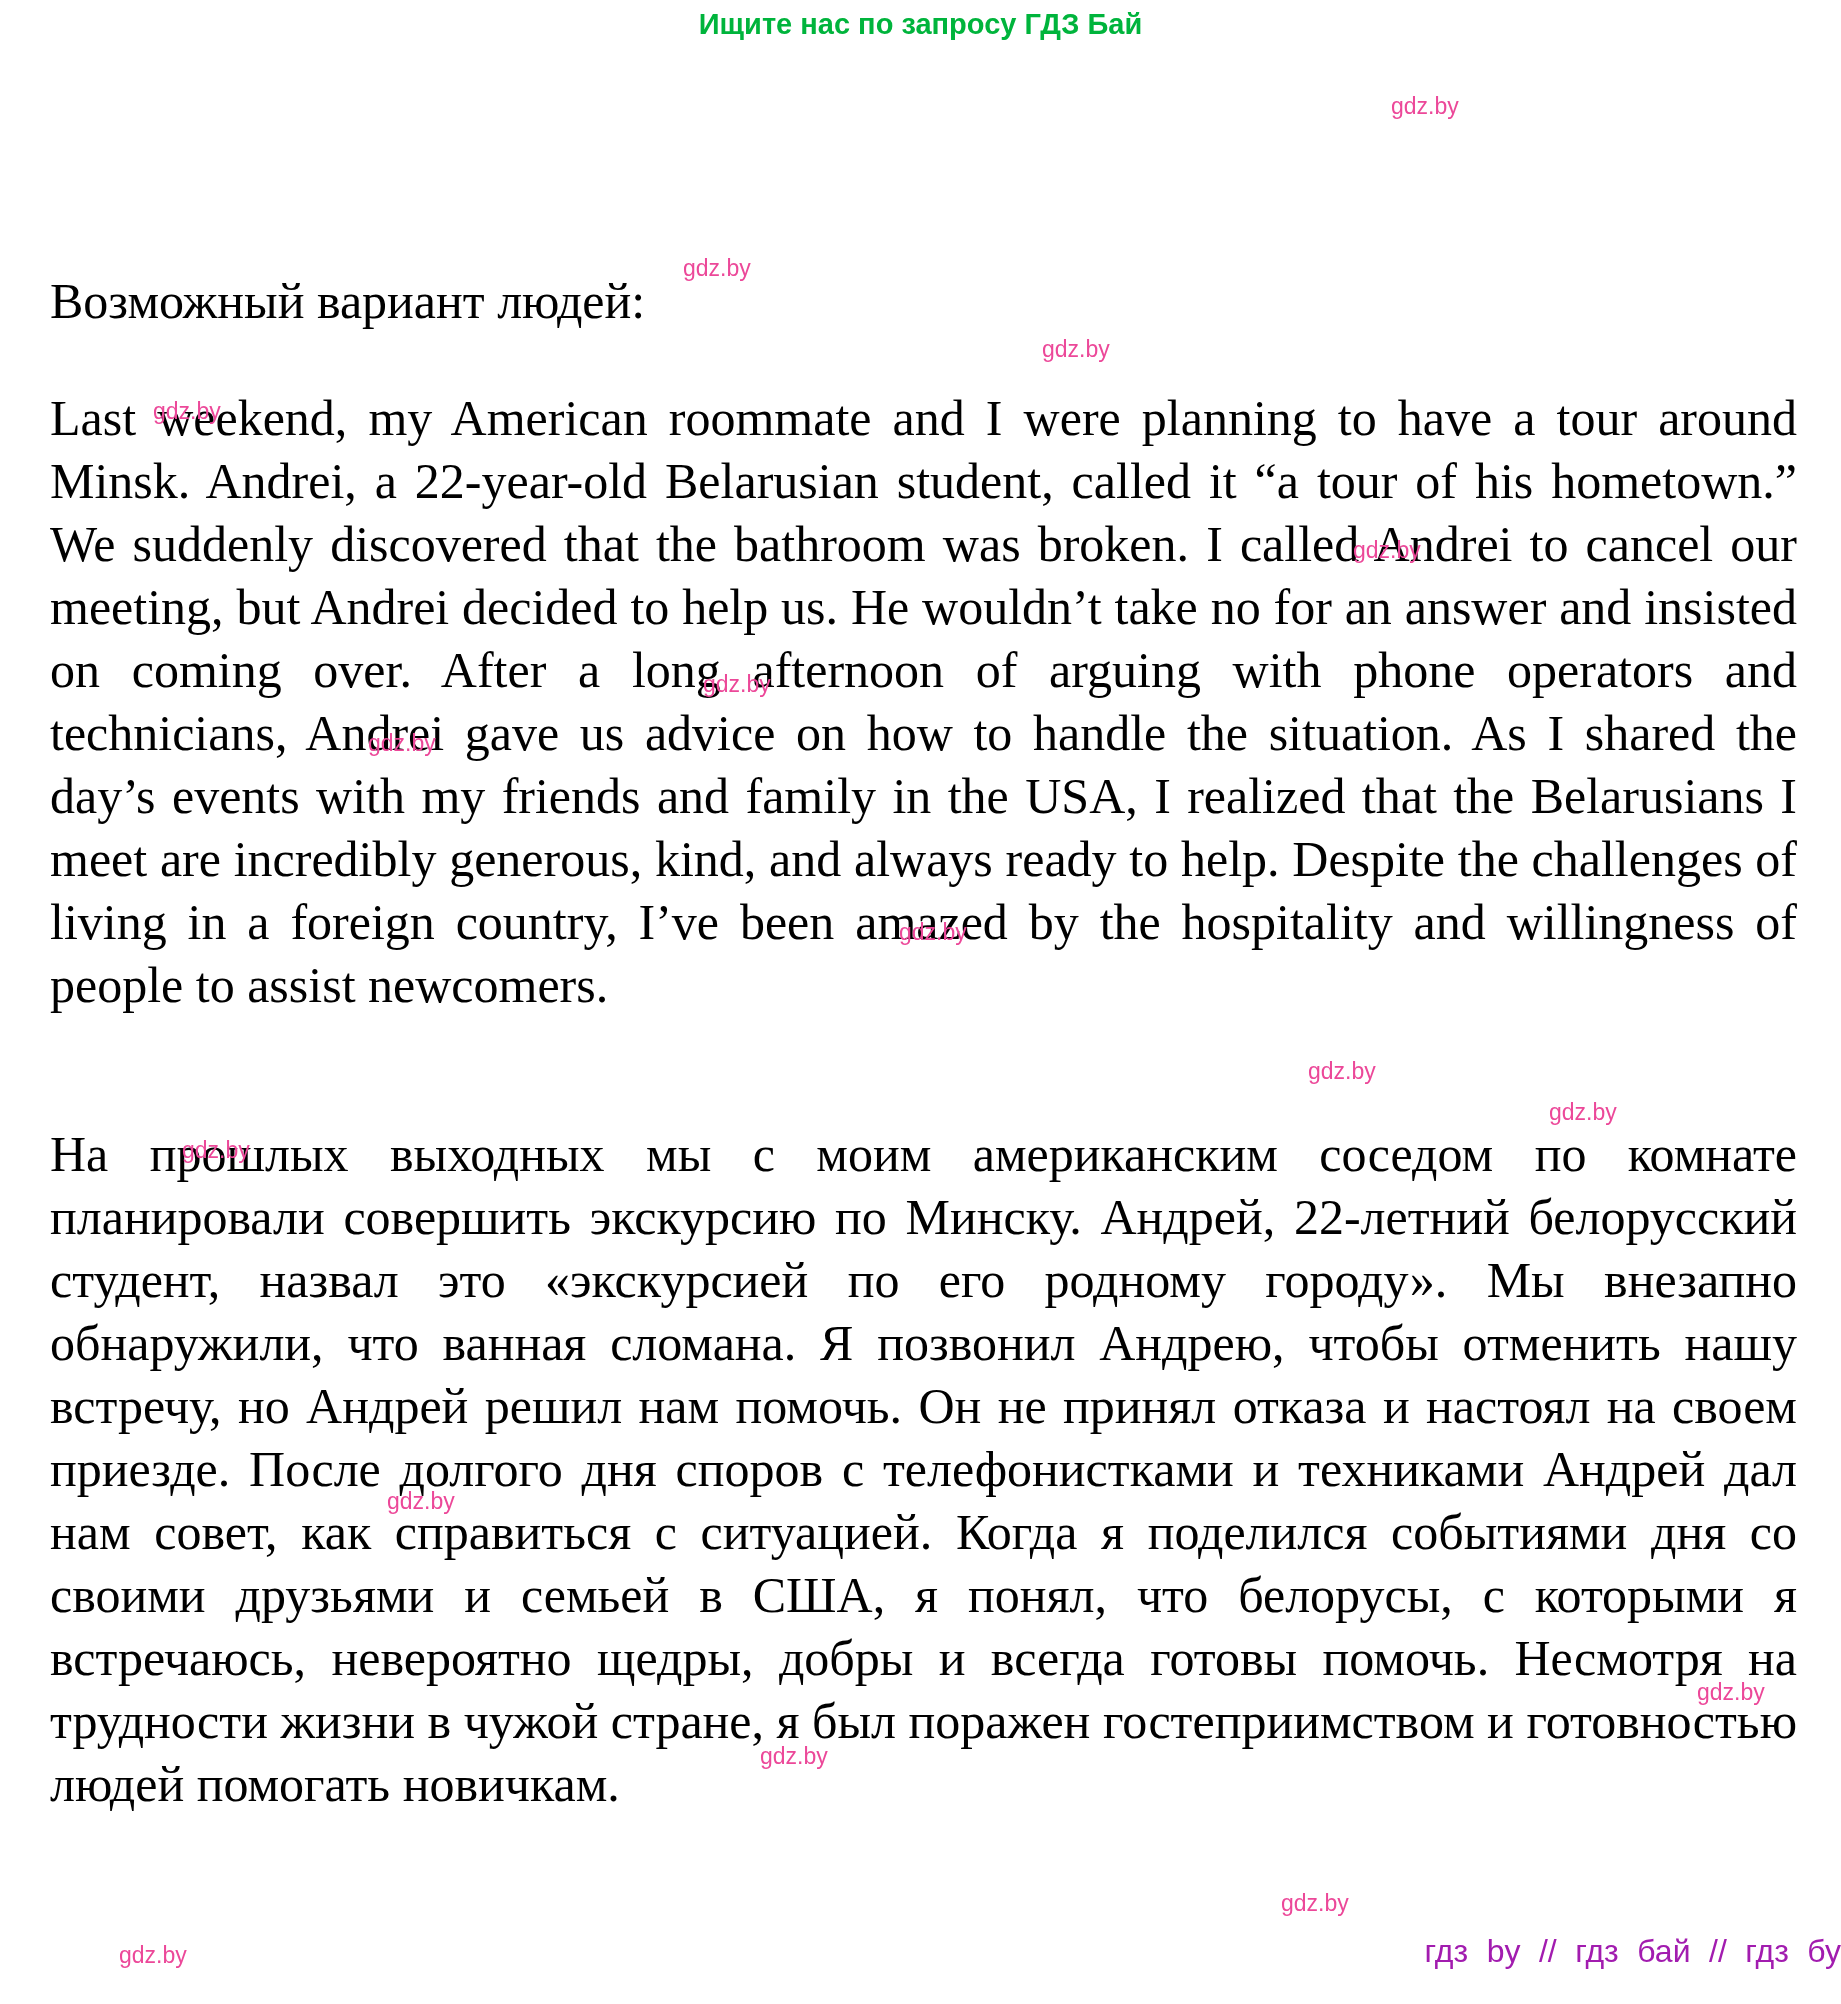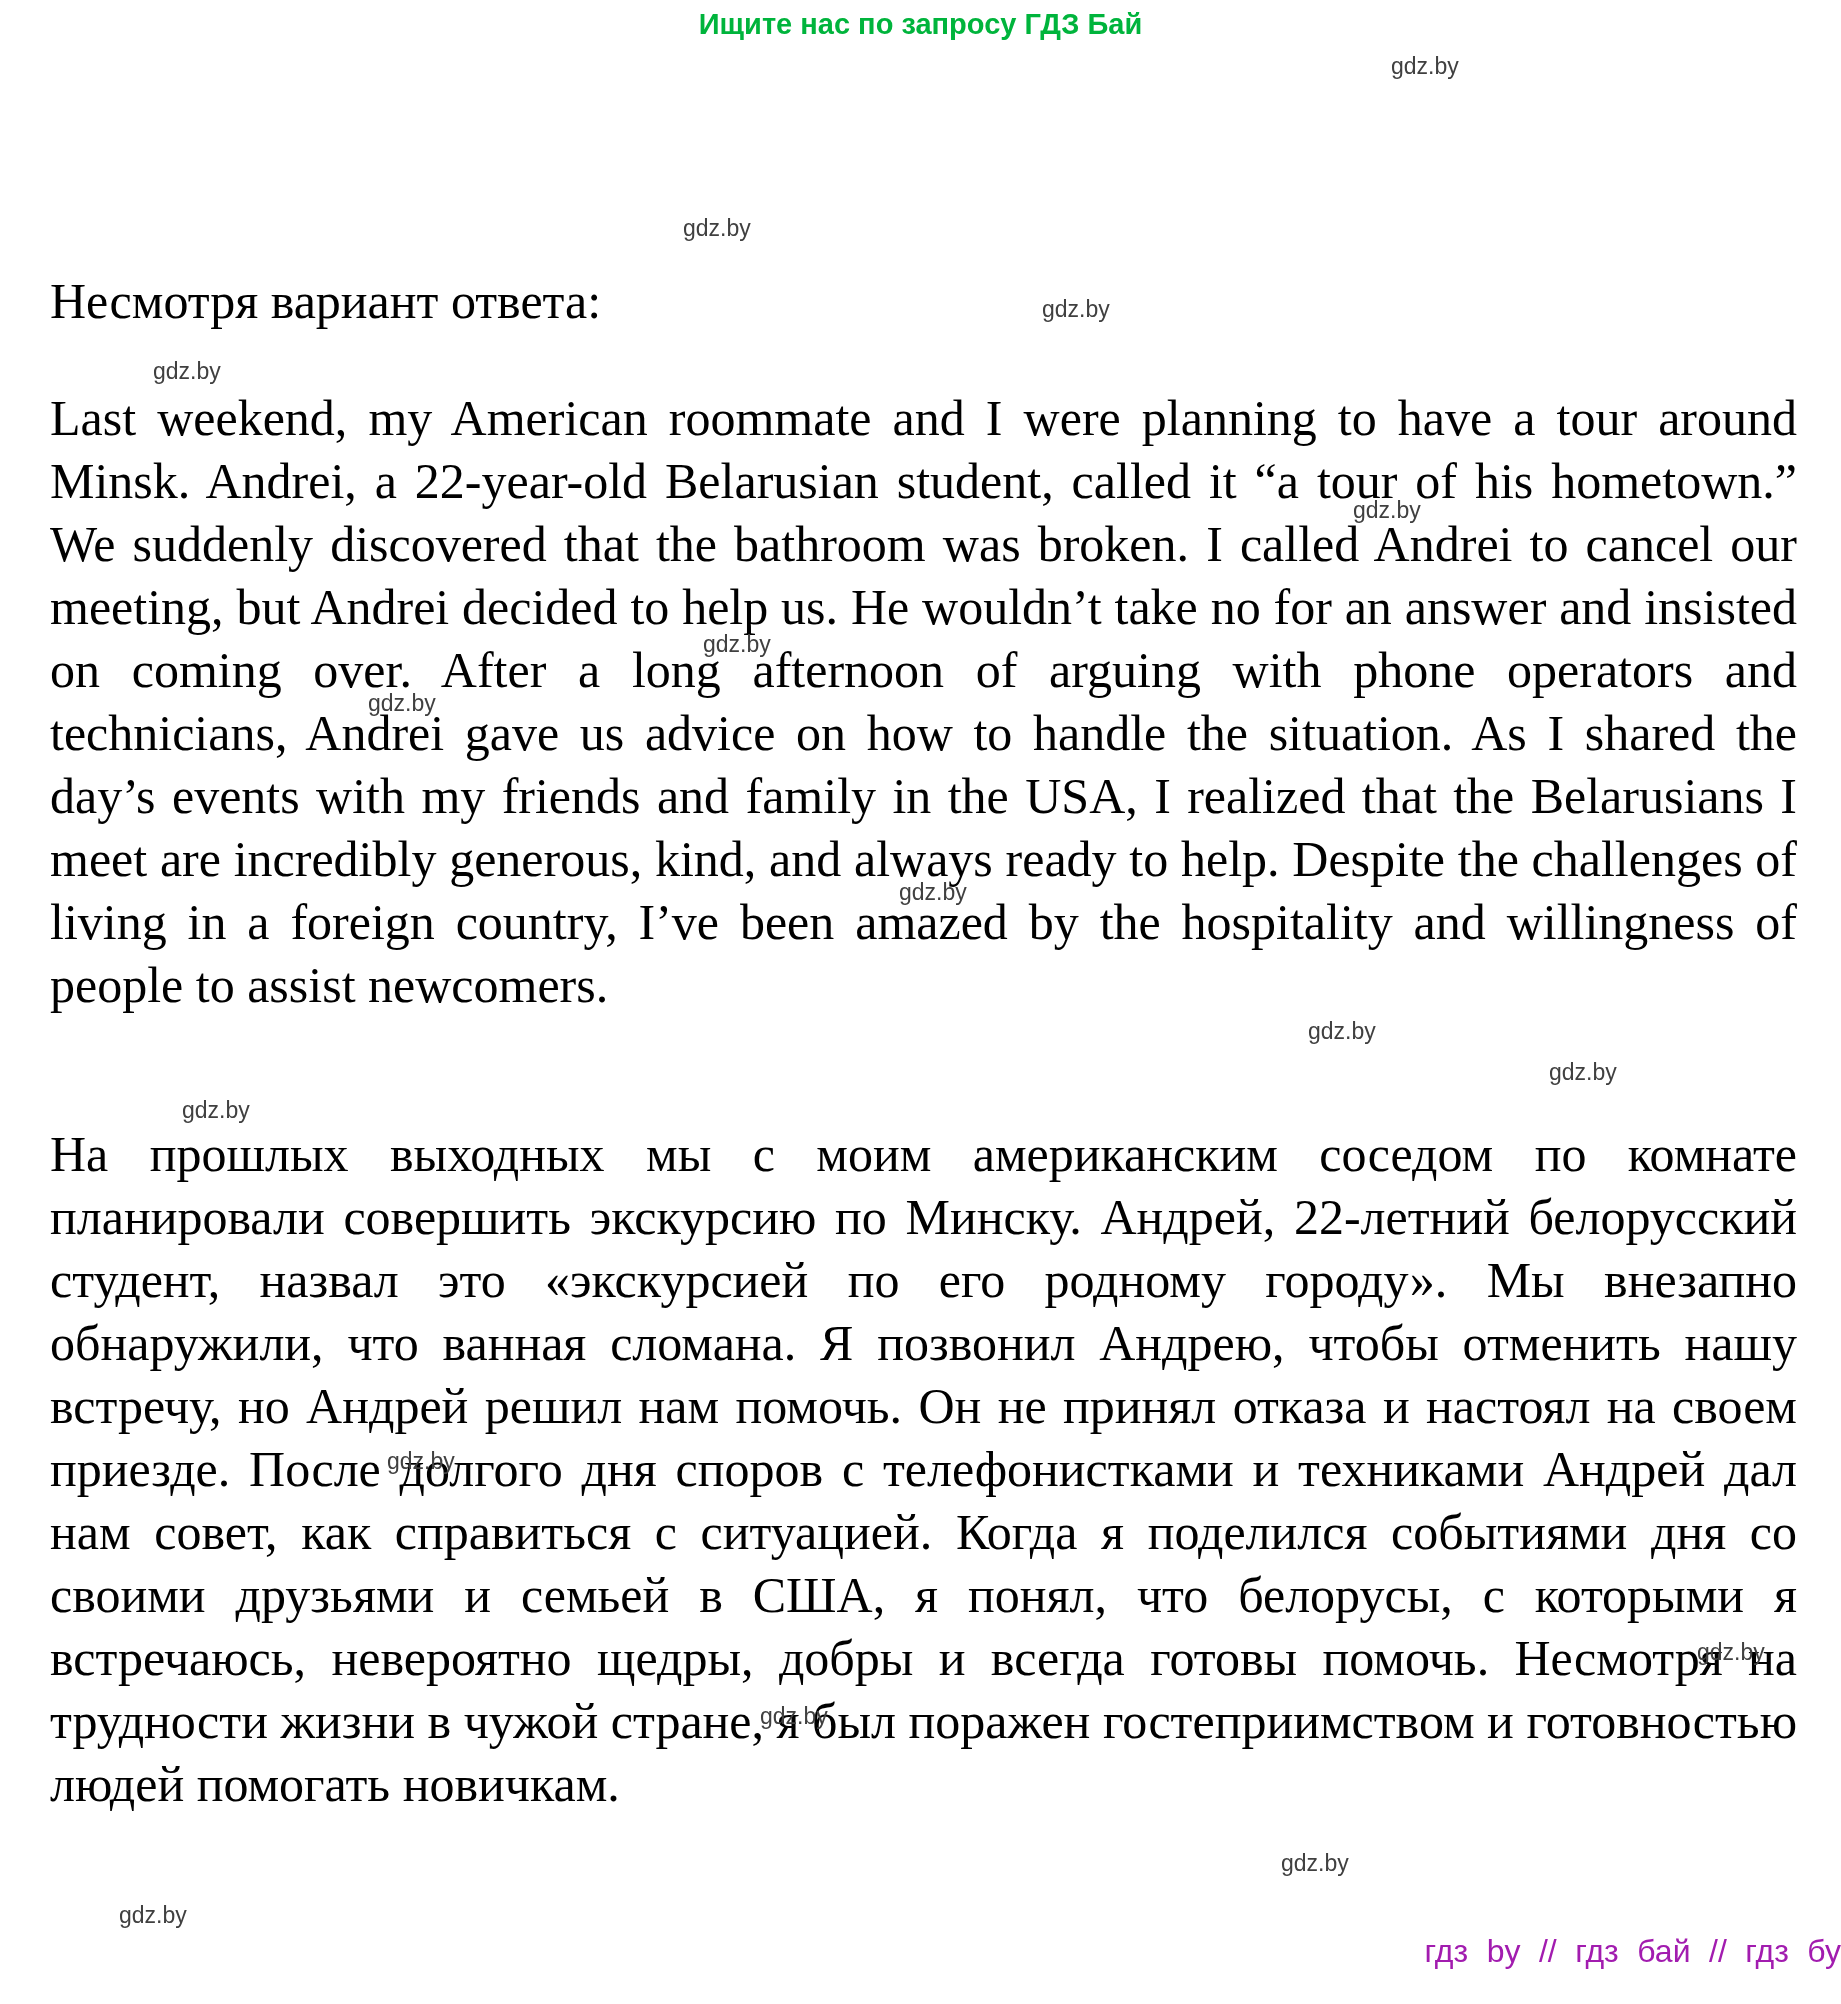--- a/index.html
+++ b/index.html
@@ -46,33 +46,34 @@
     text-align: right;
     font-family: "Liberation Sans", sans-serif;
     font-size: 32px;
     word-spacing: 9.6px;
     color: #a21caf;
   }
   .wm {
     position: absolute;
     font-family: "Liberation Sans", sans-serif;
     font-size: 23px;
-    color: #404040;
+    color: #ec4899;
     white-space: nowrap;
+    margin-top: 40px;
   }
 </style>
 </head>
 <body>
 
 <div class="page">
 
   <div class="promo-top">Ищите нас по запросу ГДЗ Бай</div>
 
 
-  <p class="para" id="p-label">Несмотря вариант ответа:</p>
+  <p class="para" id="p-label">Возможный вариант людей:</p>
 
   <p class="para" id="p-en">Last weekend, my American roommate and I were planning to have a tour around Minsk. Andrei, a 22-year-old Belarusian student, called it “a tour of his hometown.” We suddenly discovered that the bathroom was broken. I called Andrei to cancel our meeting, but Andrei decided to help us. He wouldn’t take no for an answer and insisted on coming over. After a long afternoon of arguing with phone operators and technicians, Andrei gave us advice on how to handle the situation. As I shared the day’s events with my friends and family in the USA, I realized that the Belarusians I meet are incredibly generous, kind, and always ready to help. Despite the challenges of living in a foreign country, I’ve been amazed by the hospitality and willingness of people to assist newcomers.</p>
 
   <p class="para" id="p-ru">На прошлых выходных мы с моим американским соседом по комнате планировали совершить экскурсию по Минску. Андрей, 22-летний белорусский студент, назвал это «экскурсией по его родному городу». Мы внезапно обнаружили, что ванная сломана. Я позвонил Андрею, чтобы отменить нашу встречу, но Андрей решил нам помочь. Он не принял отказа и настоял на своем приезде. После долгого дня споров с телефонистками и техниками Андрей дал нам совет, как справиться с ситуацией. Когда я поделился событиями дня со своими друзьями и семьей в США, я понял, что белорусы, с которыми я встречаюсь, невероятно щедры, добры и всегда готовы помочь. Несмотря на трудности жизни в чужой стране, я был поражен гостеприимством и готовностью людей помогать новичкам.</p>
 
   <div class="promo-bottom">гдз by // гдз бай // гдз бу</div>
 
   <div id="watermarks">
       <span class="wm" style="left: 1391px; top: 53px;">gdz.by</span>
       <span class="wm" style="left: 683px; top: 215px;">gdz.by</span>

